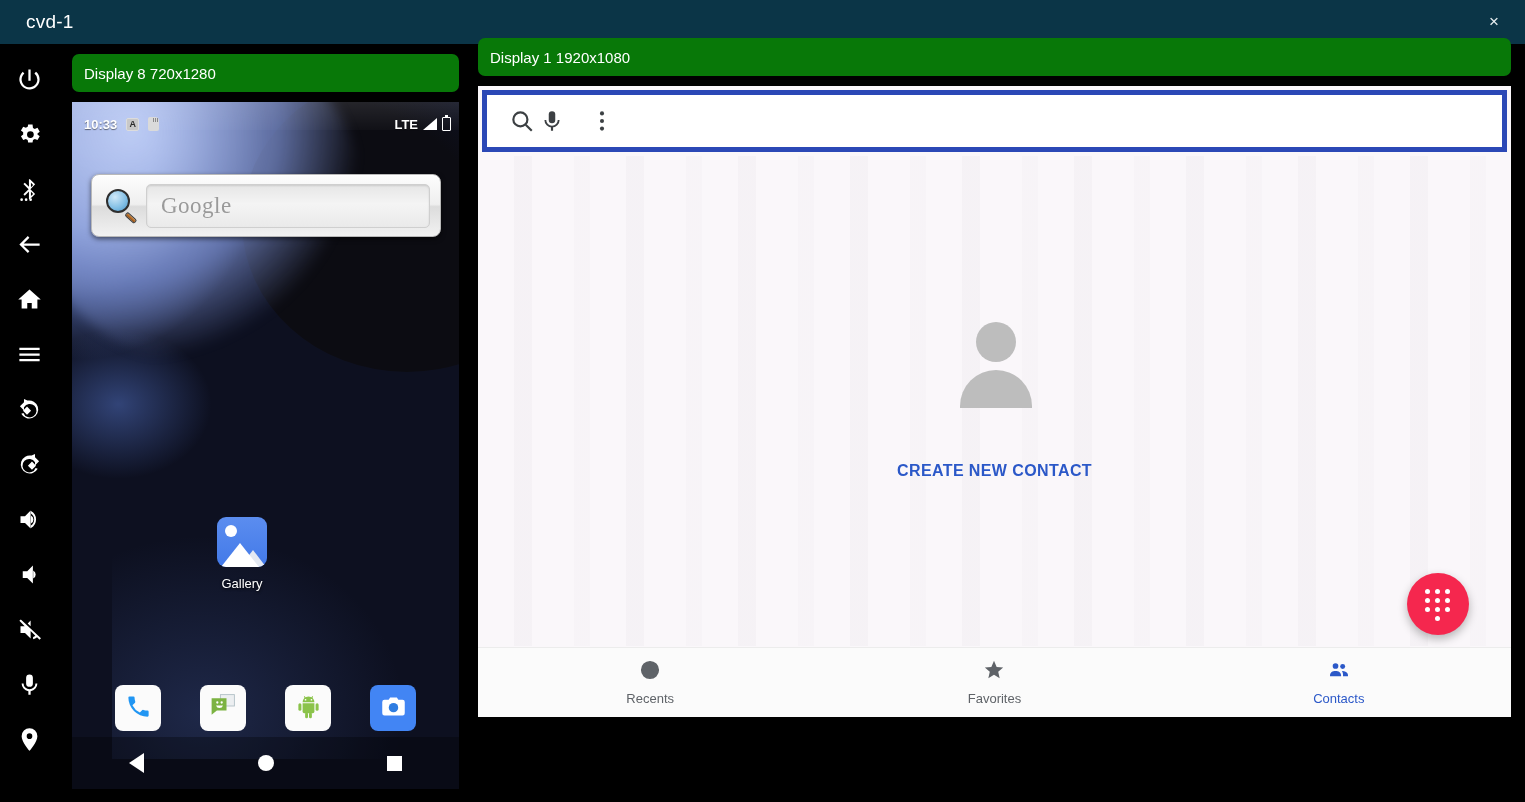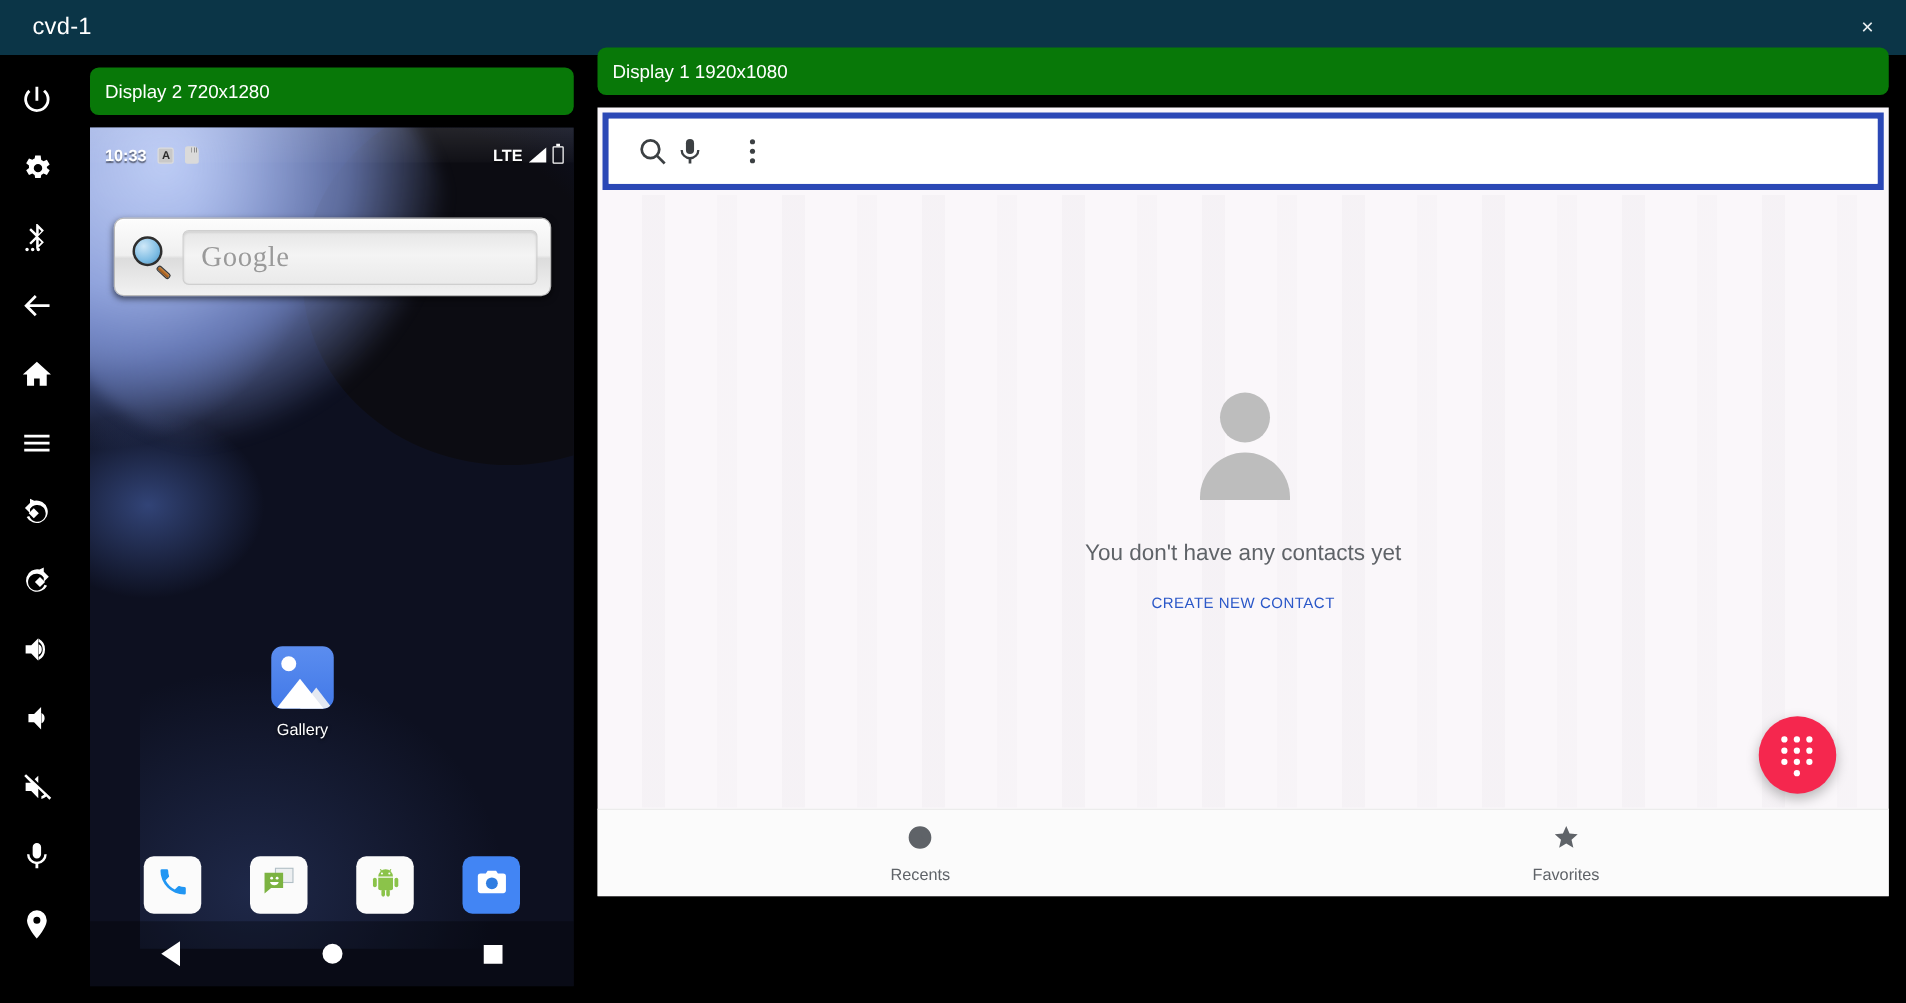--- a/index.html
+++ b/index.html
@@ -227,21 +227,21 @@
   }
 
   #empty {
     position:absolute; left:0; top: 70px; width:100%; height: 490px;
     display:flex; flex-direction:column; align-items:center; justify-content:center;
   }
   #empty .avatar { width: 86px; height: 86px; position: relative; margin-bottom: 32px; }
   #empty .av-head{position:absolute;left:24px;top:0;width:40px;height:40px;border-radius:50%;background:#bdbdbd;}
   #empty .av-body{position:absolute;left:8px;top:48px;width:72px;height:38px;border-radius:36px 36px 0 0;background:#bdbdbd;}
   #empty .etext{ color:#5f6368; font-size:18px; }
-  #empty .elink{ color:#2b58c8; font-size:12px; font-weight:normal; margin-top:22px; letter-spacing:.4px; cursor:pointer;text-align:center;}
+  #empty .elink{ color:#2b58c8; font-size:16px; font-weight:bold; margin-top:22px; letter-spacing:.4px; cursor:pointer;text-align:center;}
 
   #fab {
     position:absolute; right: 42px; bottom: 82px;
     width: 62px; height: 62px; border-radius:50%;
     background: #f5274e;
     box-shadow: 0 4px 10px rgba(0,0,0,.28);
     display:flex;align-items:center;justify-content:center;cursor:pointer;
   }
   #fab .pad { width: 26px; height: 30px; position: relative; }
   #fab .pad i {
@@ -360,21 +360,21 @@
   <div class="railbtn">
     <span>
       <svg viewBox="0 0 24 24">
           <path d="M12 2a7 7 0 00-7 7c0 5.2 7 13 7 13s7-7.8 7-13a7 7 0 00-7-7zm0 9.5A2.5 2.5 0 1114.5 9 2.5 2.5 0 0112 11.5z"></path>
         </svg>
     </span>
   </div>
 </div>
 
 <div id="disp0" class="dispwrap">
-  <div class="dhead">Display 2 720x1280</div>
+  <div class="dhead">Display 8 720x1280</div>
 
   <div id="phone">
     <div id="wall">
       <div class="swoosh"></div>
       <div class="glow"></div>
     </div>
 
     <div id="statusbar">
       <div class="sb-left">
         <span>10:33</span>
@@ -470,21 +470,20 @@
 
   <div id="tablet">
 
     <div id="streaks"></div>
 
     <div id="empty">
       <div class="avatar">
         <div class="av-head"></div>
           <div class="av-body"></div>
       </div>
-      <div class="etext">You don't have any contacts yet</div>
       <div class="elink">CREATE NEW CONTACT</div>
     </div>
 
     <div id="fab">
       <div class="pad">
         <i style="left:0;top:0"></i>
           <i style="left:10px;top:0"></i>
           <i style="left:20px;top:0"></i>
         <i style="left:0;top:9px"></i>
           <i style="left:10px;top:9px"></i>
@@ -532,16 +531,27 @@
         <span class="bnlabel">Recents</span>
       </div>
       <div class="bnitem bn-inactive">
         <span>
           <svg viewBox="0 0 24 24">
               <path d="M12 17.3l-6.2 3.7 1.6-7L2 9.2l7.1-.6L12 2l2.9 6.6 7.1.6-5.4 4.8 1.6 7z"></path>
             </svg>
         </span>
         <span class="bnlabel">Favorites</span>
       </div>
+      <div class="bnitem bn-active">
+        <span>
+          <svg viewBox="0 0 24 24">
+              <circle cx="8.2" cy="7.6" r="3.1"></circle>
+              <circle cx="16" cy="8.2" r="2.7"></circle>
+              <path d="M2.2 17.6c0-3 2.7-4.6 6-4.6s6 1.6 6 4.6v1.2H2.2z"></path>
+              <path d="M15.2 13.2c2.8.1 6.6 1.1 6.6 4.4v1.2h-5.4v-1.2c0-1.8-.5-3.2-1.2-4.4z"></path>
+            </svg>
+        </span>
+        <span class="bnlabel">Contacts</span>
+      </div>
     </div>
 
   </div>
 </div>
 
 </body></html>

